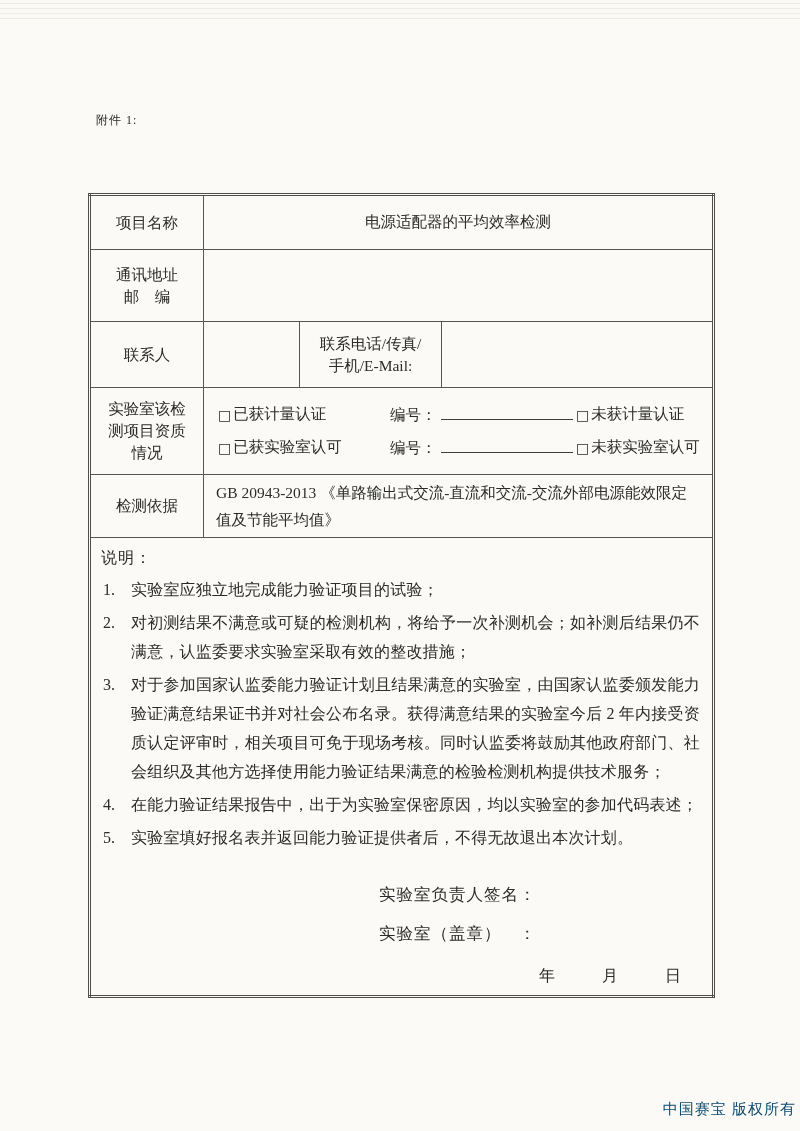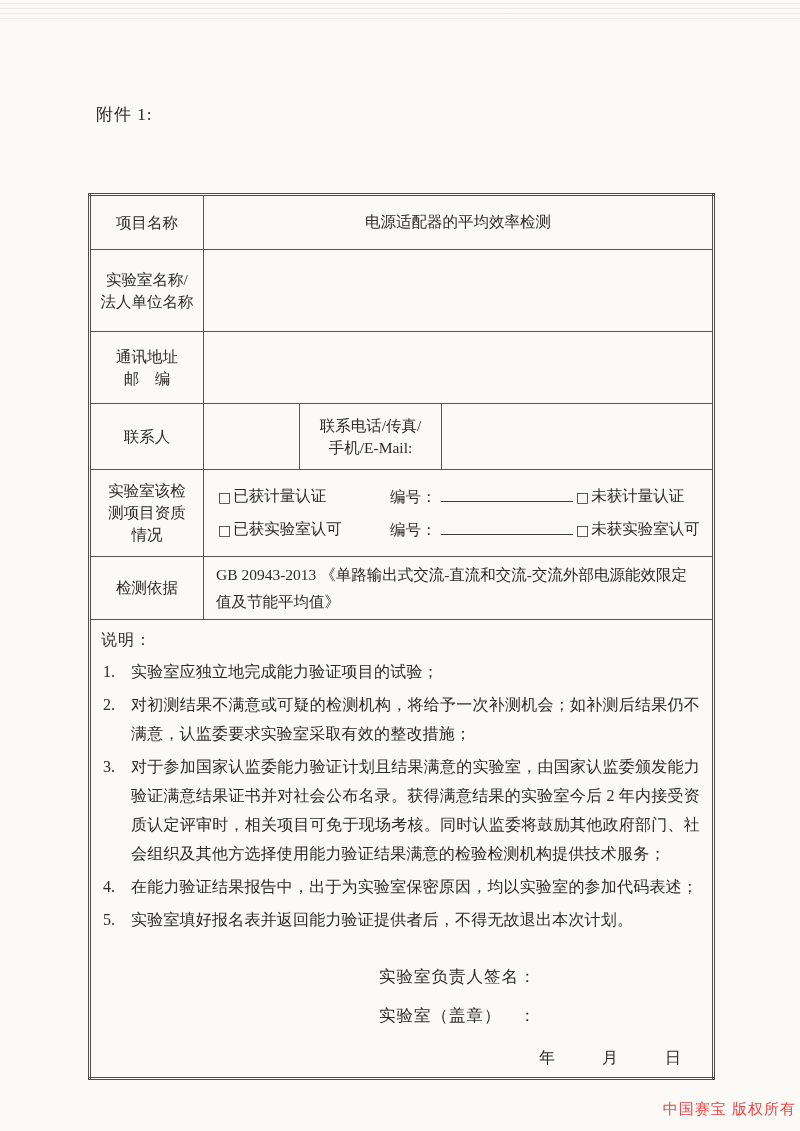--- a/index.html
+++ b/index.html
@@ -13,22 +13,22 @@
   }
   .page{
     position:absolute;inset:0;
     background:#fbfaf6;
   }
   .scan-lines{
     position:absolute;top:3px;left:0;right:0;height:16px;
     background:repeating-linear-gradient(180deg, rgba(205,200,188,.30) 0 1px, transparent 1px 5px);
   }
   .attachment{
-    position:absolute;left:96px;top:103px;
-    font-size:17px;letter-spacing:1px;
+    position:absolute;left:96px;top:112px;
+    font-size:12px;letter-spacing:1px;
   }
   .doc-title{
     position:absolute;left:0;top:127px;width:800px;
     text-align:center;
     font-family:"Liberation Sans","DejaVu Sans",sans-serif;
     font-weight:bold;font-size:22px;letter-spacing:2px;color:#222;
   }
   .project-no{
     position:absolute;left:88px;top:161px;width:622px;
     text-align:right;font-size:14.5px;letter-spacing:.3px;
@@ -95,21 +95,21 @@
     margin-left:278px;font-size:16.5px;line-height:22px;
     letter-spacing:1px;margin-bottom:17px;
   }
   .date-line{
     display:flex;gap:47px;margin-left:438px;margin-top:21px;
     font-size:16px;
   }
   .watermark{
     position:absolute;right:4px;bottom:12px;
     font-family:"Liberation Sans","DejaVu Sans",sans-serif;
-    font-size:15px;color:#ef4444;letter-spacing:1px;
+    font-size:15px;color:#0c4a6e;letter-spacing:1px;
   }
 </style>
 </head>
 <body>
 
 <div class="page">
   <div class="scan-lines"></div>
 
   <div class="attachment">附件 1:</div>
 
@@ -120,27 +120,20 @@
         <col style="width:142px">
         <col style="width:272px">
     </colgroup>
 
     <tbody>
         <tr class="row-project">
       <td class="label-cell">项目名称</td>
       <td class="value-cell" colspan="3">电源适配器的平均效率检测</td>
     </tr>
 
-    <tr class="row-lab">
-      <td class="label-cell">
-        <div>实验室名称/</div>
-        <div>法人单位名称</div>
-      </td>
-      <td class="value-cell" colspan="3"></td>
-    </tr>
 
     <tr class="row-address">
       <td class="label-cell">
         <div>通讯地址</div>
         <div>邮　编</div>
       </td>
       <td class="value-cell" colspan="3"></td>
     </tr>
 
     <tr class="row-contact">

